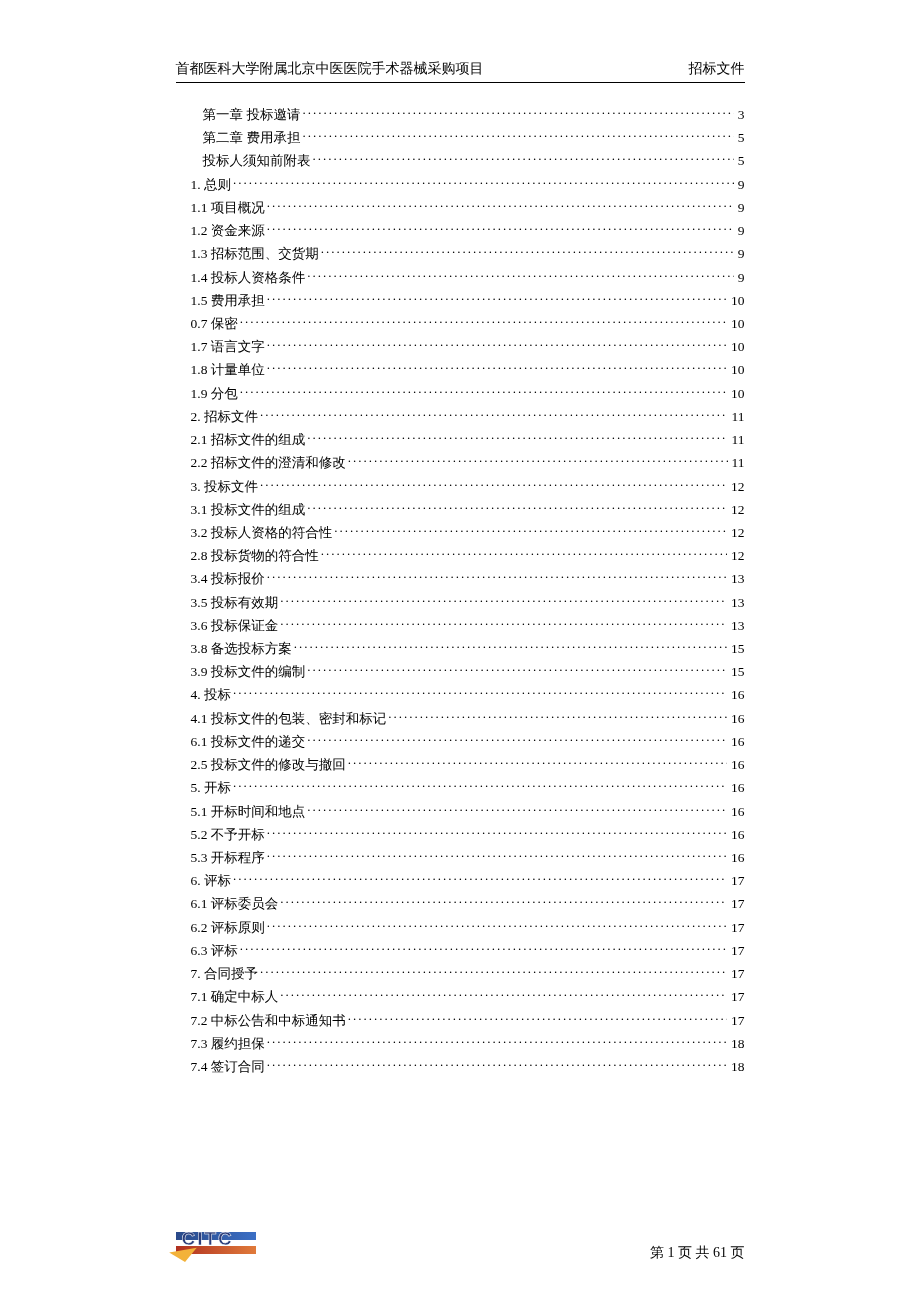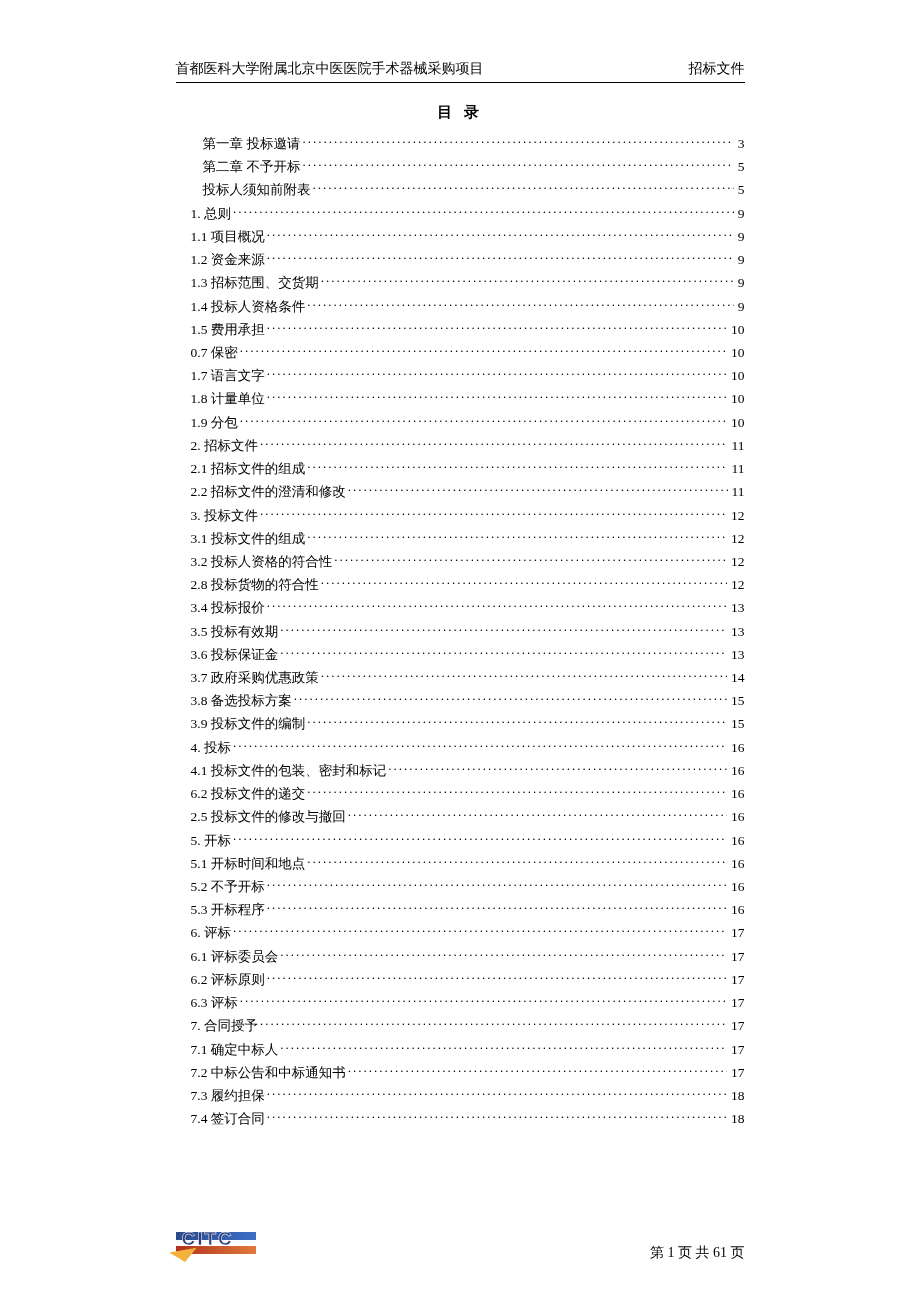--- a/index.html
+++ b/index.html
@@ -112,30 +112,29 @@
 </head>
 <body>
 
 <div class="page">
 
   <div class="header-row">
     <span>首都医科大学附属北京中医医院手术器械采购项目</span>
     <span>招标文件</span>
   </div>
 
-  <div class="toc-title">目 录</div>
 
   <div class="toc" id="toc-container">
       <div class="toc-row indent">
         <span class="toc-label">第一章 投标邀请</span>
         <span class="toc-dots"></span>
         <span class="toc-page">3</span>
       </div>
       <div class="toc-row indent">
-        <span class="toc-label">第二章 不予开标</span>
+        <span class="toc-label">第二章 费用承担</span>
         <span class="toc-dots"></span>
         <span class="toc-page">5</span>
       </div>
       <div class="toc-row indent">
         <span class="toc-label">投标人须知前附表</span>
         <span class="toc-dots"></span>
         <span class="toc-page">5</span>
       </div>
       <div class="toc-row">
         <span class="toc-label">1. 总则</span>
@@ -231,46 +230,41 @@
         <span class="toc-label">3.5 投标有效期</span>
         <span class="toc-dots"></span>
         <span class="toc-page">13</span>
       </div>
       <div class="toc-row">
         <span class="toc-label">3.6 投标保证金</span>
         <span class="toc-dots"></span>
         <span class="toc-page">13</span>
       </div>
       <div class="toc-row">
-        <span class="toc-label">3.7 政府采购优惠政策</span>
-        <span class="toc-dots"></span>
-        <span class="toc-page">14</span>
-      </div>
-      <div class="toc-row">
         <span class="toc-label">3.8 备选投标方案</span>
         <span class="toc-dots"></span>
         <span class="toc-page">15</span>
       </div>
       <div class="toc-row">
         <span class="toc-label">3.9 投标文件的编制</span>
         <span class="toc-dots"></span>
         <span class="toc-page">15</span>
       </div>
       <div class="toc-row">
         <span class="toc-label">4. 投标</span>
         <span class="toc-dots"></span>
         <span class="toc-page">16</span>
       </div>
       <div class="toc-row">
         <span class="toc-label">4.1 投标文件的包装、密封和标记</span>
         <span class="toc-dots"></span>
         <span class="toc-page">16</span>
       </div>
       <div class="toc-row">
-        <span class="toc-label">6.2 投标文件的递交</span>
+        <span class="toc-label">6.1 投标文件的递交</span>
         <span class="toc-dots"></span>
         <span class="toc-page">16</span>
       </div>
       <div class="toc-row">
         <span class="toc-label">2.5 投标文件的修改与撤回</span>
         <span class="toc-dots"></span>
         <span class="toc-page">16</span>
       </div>
       <div class="toc-row">
         <span class="toc-label">5. 开标</span>

